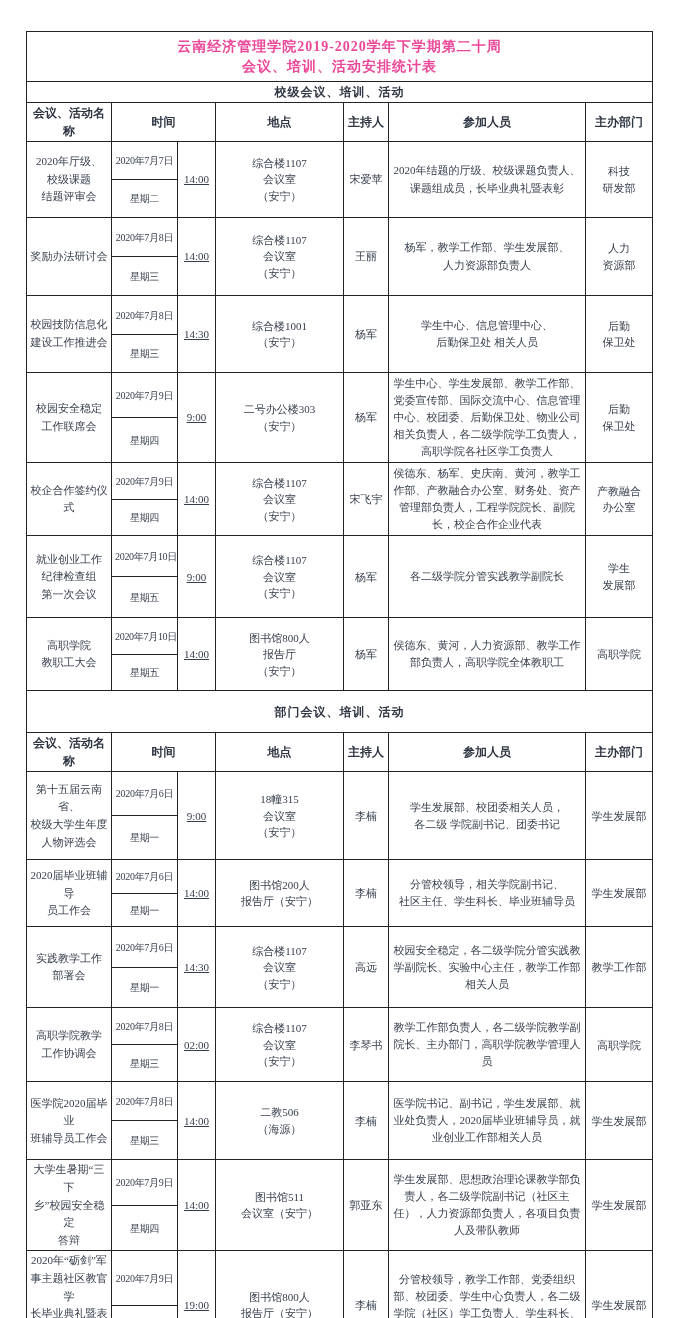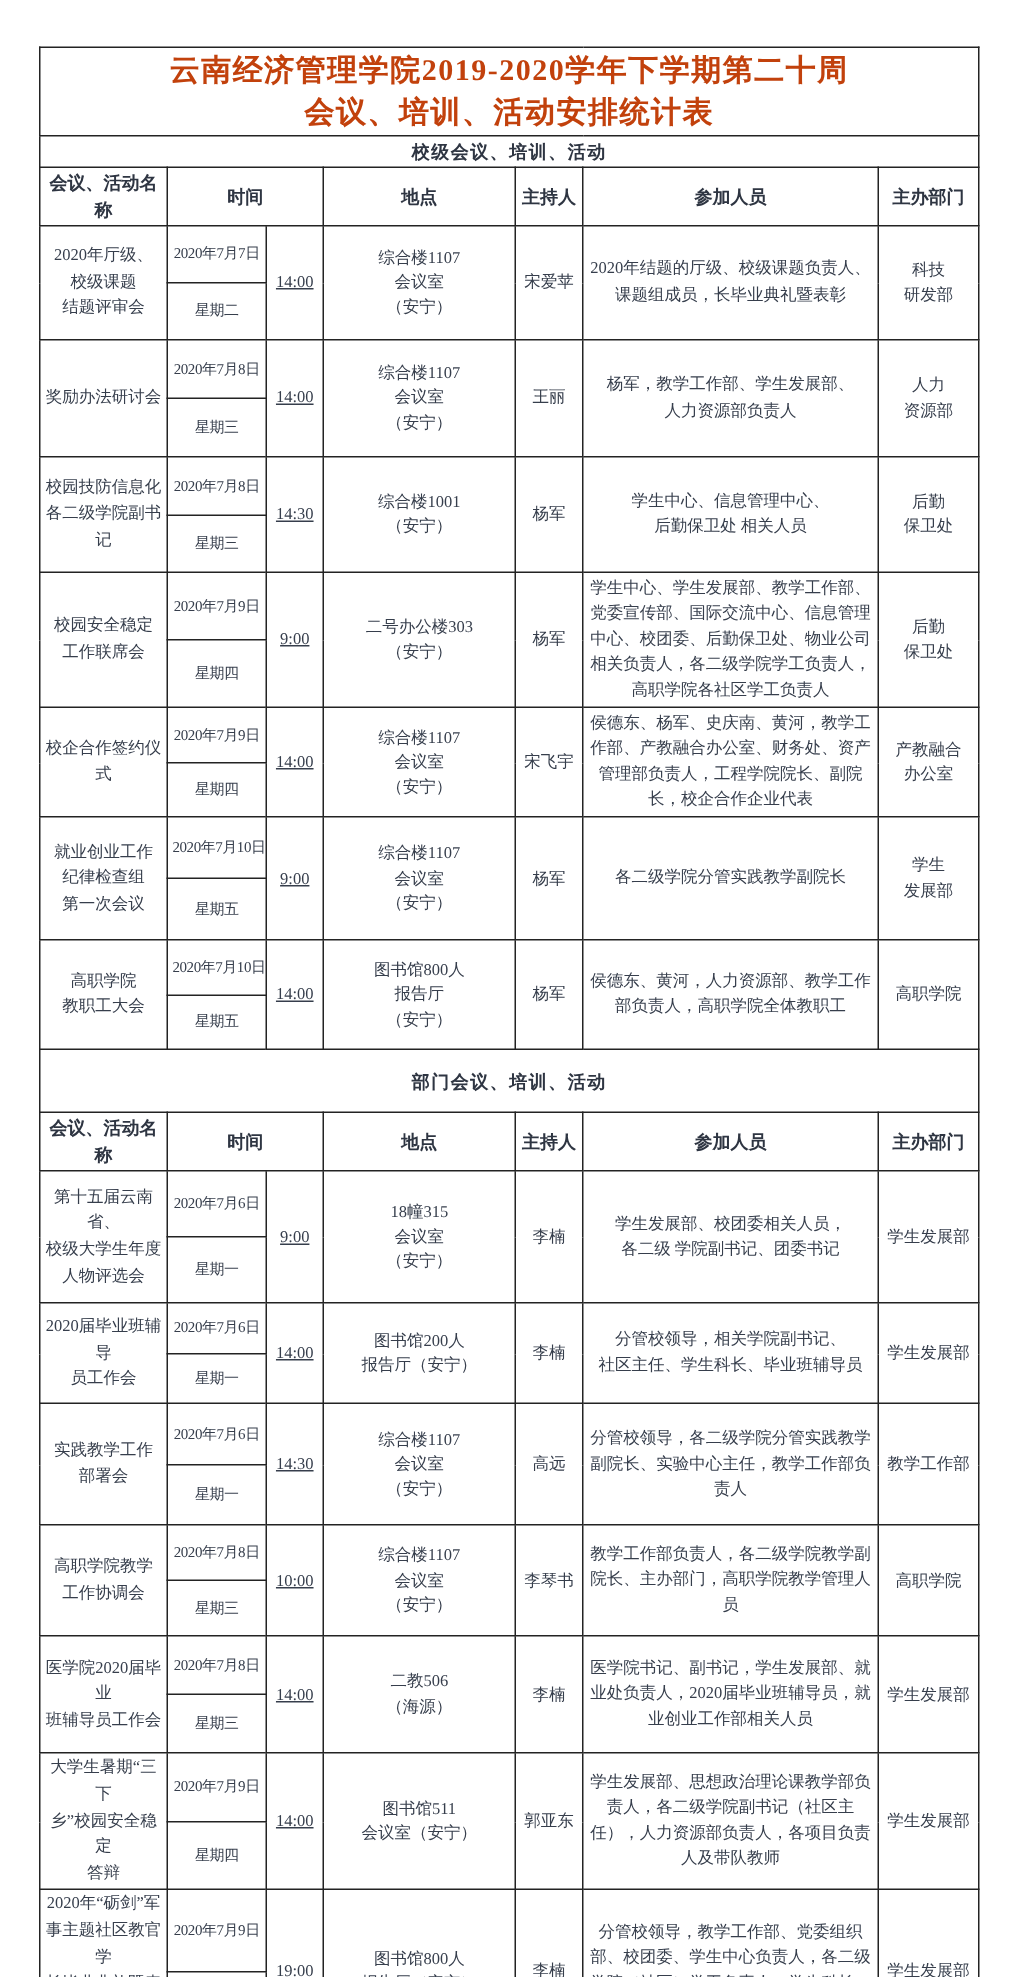--- a/index.html
+++ b/index.html
@@ -22,25 +22,25 @@
     vertical-align:middle;
     padding:1px 3px;
     font-size:11px;
     line-height:1.5;
     white-space:pre-line;
     overflow:hidden;
     word-break:break-all;
   }
   td.title-cell{
     height:47px;
-    font-size:20px;
+    font-size:14px;
     font-weight:bold;
     letter-spacing:1px;
     line-height:1.4;
-    color:#c2410c;
+    color:#ec4899;
     white-space:normal;
   }
   td.band{
     font-size:12px;
     font-weight:bold;
     letter-spacing:1px;
     color:#2e3542;
   }
   td.colhead{
     font-size:12px;
@@ -118,21 +118,21 @@
 人力资源部负责人</td>
         <td class="dept" rowspan="2">人力
 资源部</td>
       </tr>
       <tr style="height:39px">
         <td class="wday">星期三</td>
       </tr>
 
       <tr style="height:39px">
         <td class="name" rowspan="2">校园技防信息化
-各二级学院副书记</td>
+建设工作推进会</td>
         <td class="date">2020年7月8日</td>
         <td class="clock" rowspan="2">14:30</td>
         <td class="loc" rowspan="2">综合楼1001
 （安宁）</td>
         <td class="host" rowspan="2">杨军</td>
         <td class="part" rowspan="2">学生中心、信息管理中心、
 后勤保卫处 相关人员</td>
         <td class="dept" rowspan="2">后勤
 保卫处</td>
       </tr>
@@ -255,32 +255,32 @@
 
       <tr style="height:41px">
         <td class="name" rowspan="2">实践教学工作
 部署会</td>
         <td class="date">2020年7月6日</td>
         <td class="clock" rowspan="2">14:30</td>
         <td class="loc" rowspan="2">综合楼1107
 会议室
 （安宁）</td>
         <td class="host" rowspan="2">高远</td>
-        <td class="part" rowspan="2">分管校领导，各二级学院分管实践教学副院长、实验中心主任，教学工作部负责人</td>
+        <td class="part" rowspan="2">校园安全稳定，各二级学院分管实践教学副院长、实验中心主任，教学工作部相关人员</td>
         <td class="dept" rowspan="2">教学工作部</td>
       </tr>
       <tr style="height:40px">
         <td class="wday">星期一</td>
       </tr>
 
       <tr style="height:37px">
         <td class="name" rowspan="2">高职学院教学
 工作协调会</td>
         <td class="date">2020年7月8日</td>
-        <td class="clock" rowspan="2">10:00</td>
+        <td class="clock" rowspan="2">02:00</td>
         <td class="loc" rowspan="2">综合楼1107
 会议室
 （安宁）</td>
         <td class="host" rowspan="2">李琴书</td>
         <td class="part" rowspan="2">教学工作部负责人，各二级学院教学副院长、主办部门，高职学院教学管理人员</td>
         <td class="dept" rowspan="2">高职学院</td>
       </tr>
       <tr style="height:37px">
         <td class="wday">星期三</td>
       </tr>

